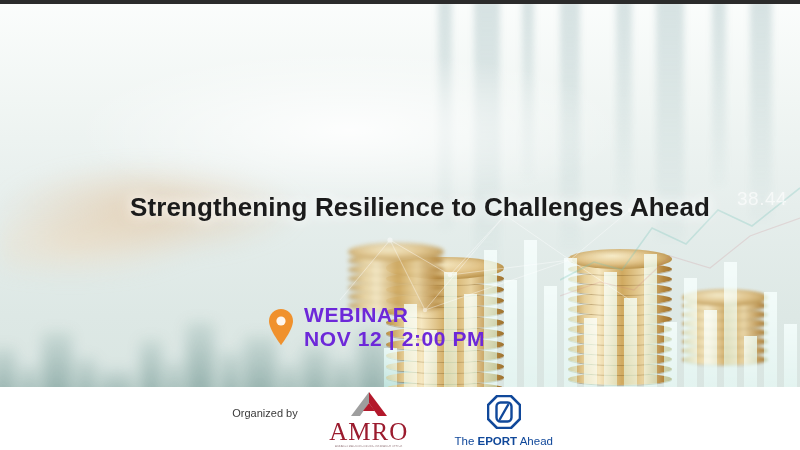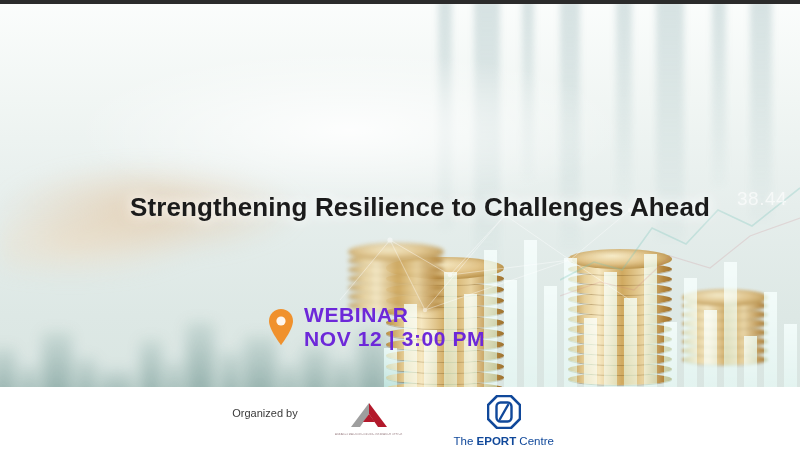--- a/index.html
+++ b/index.html
@@ -391,41 +391,42 @@
 
   <div class="subtitle">Strengthening Resilience to Challenges Ahead</div>
 
   <div class="webinar">
     <svg class="pin" viewBox="0 0 26 38">
       <path d="M13,1 C6.4,1 1,6.3 1,12.9 C1,21.6 13,37 13,37 C13,37 25,21.6 25,12.9 C25,6.3 19.6,1 13,1 Z" fill="#f0912d"></path>
       <circle cx="13" cy="13" r="4.6" fill="#ffffff" opacity=".92"></circle>
     </svg>
     <div class="webinar-text">
       <div class="w-label">WEBINAR</div>
-      <div class="w-time">NOV 12 | 3:00 PM</div>
+      <div class="w-time">NOV 12 | 2:00 PM</div>
     </div>
   </div>
 
   <div class="footer">
 
     <div class="org-by">Organized by</div>
 
     <div class="logo-amro">
       <svg width="46" height="26" viewBox="0 0 46 26">
         <path d="M23,1 L5,25 L14,25 L23,12 Z" fill="#9e9e9e"></path>
         <path d="M23,1 L41,25 L32,25 L23,12 Z" fill="#b3192b"></path>
         <path d="M23,12 L17,20 L29,20 Z" fill="#b3192b"></path>
       </svg>
+      <div class="amro-word">AMRO</div>
       <div class="amro-tag">ASEAN+3 MACROECONOMIC RESEARCH OFFICE</div>
     </div>
 
     <div class="logo-seacen">
       <svg width="34" height="34" viewBox="0 0 34 34">
         <polygon points="10,1 24,1 33,10 33,24 24,33 10,33 1,24 1,10" fill="none" stroke="#10489a" stroke-width="2.6"></polygon>
         <rect x="9.5" y="7.5" width="15" height="19" rx="4" fill="none" stroke="#10489a" stroke-width="2.4"></rect>
         <path d="M21,10 L13,24" stroke="#10489a" stroke-width="2.4" stroke-linecap="round"></path>
       </svg>
-      <div class="seacen-word"><span>The </span><b>EPORT</b><span> Centre</span></div>
+      <div class="seacen-word"><span>The </span><b>EPORT</b><span> Ahead</span></div>
     </div>
 
   </div>
 
 </div>
 
 </body></html>

